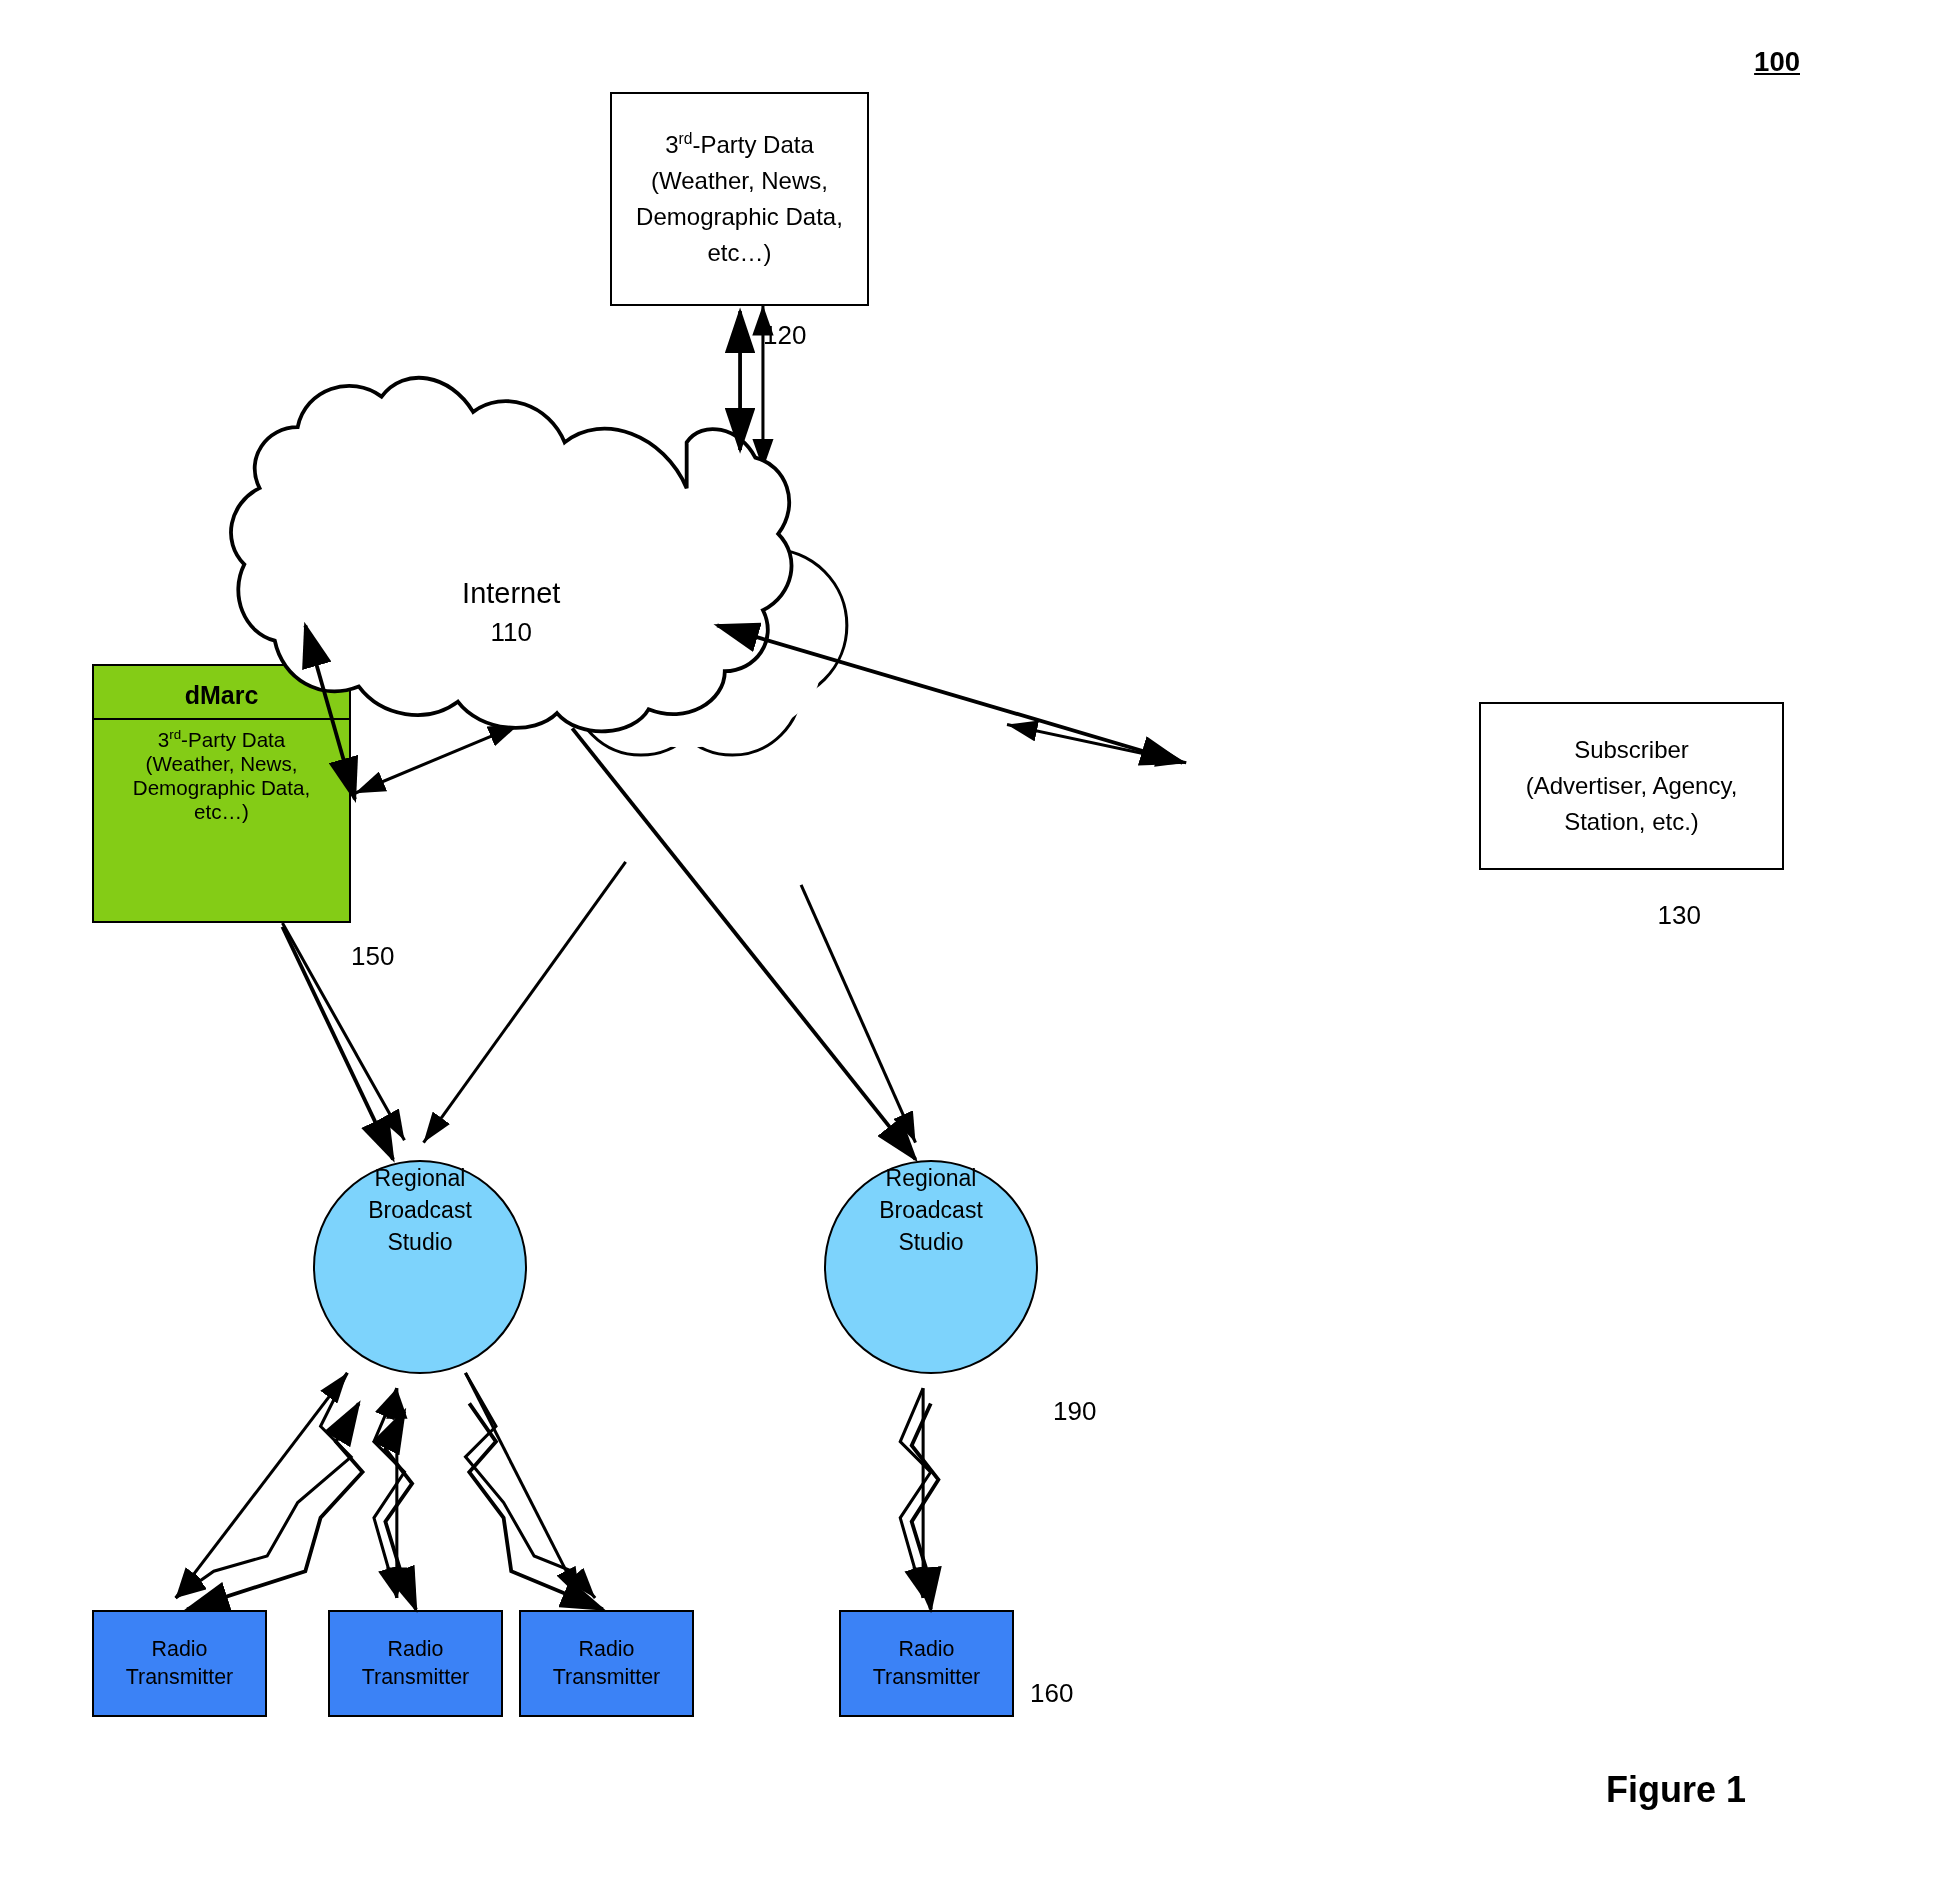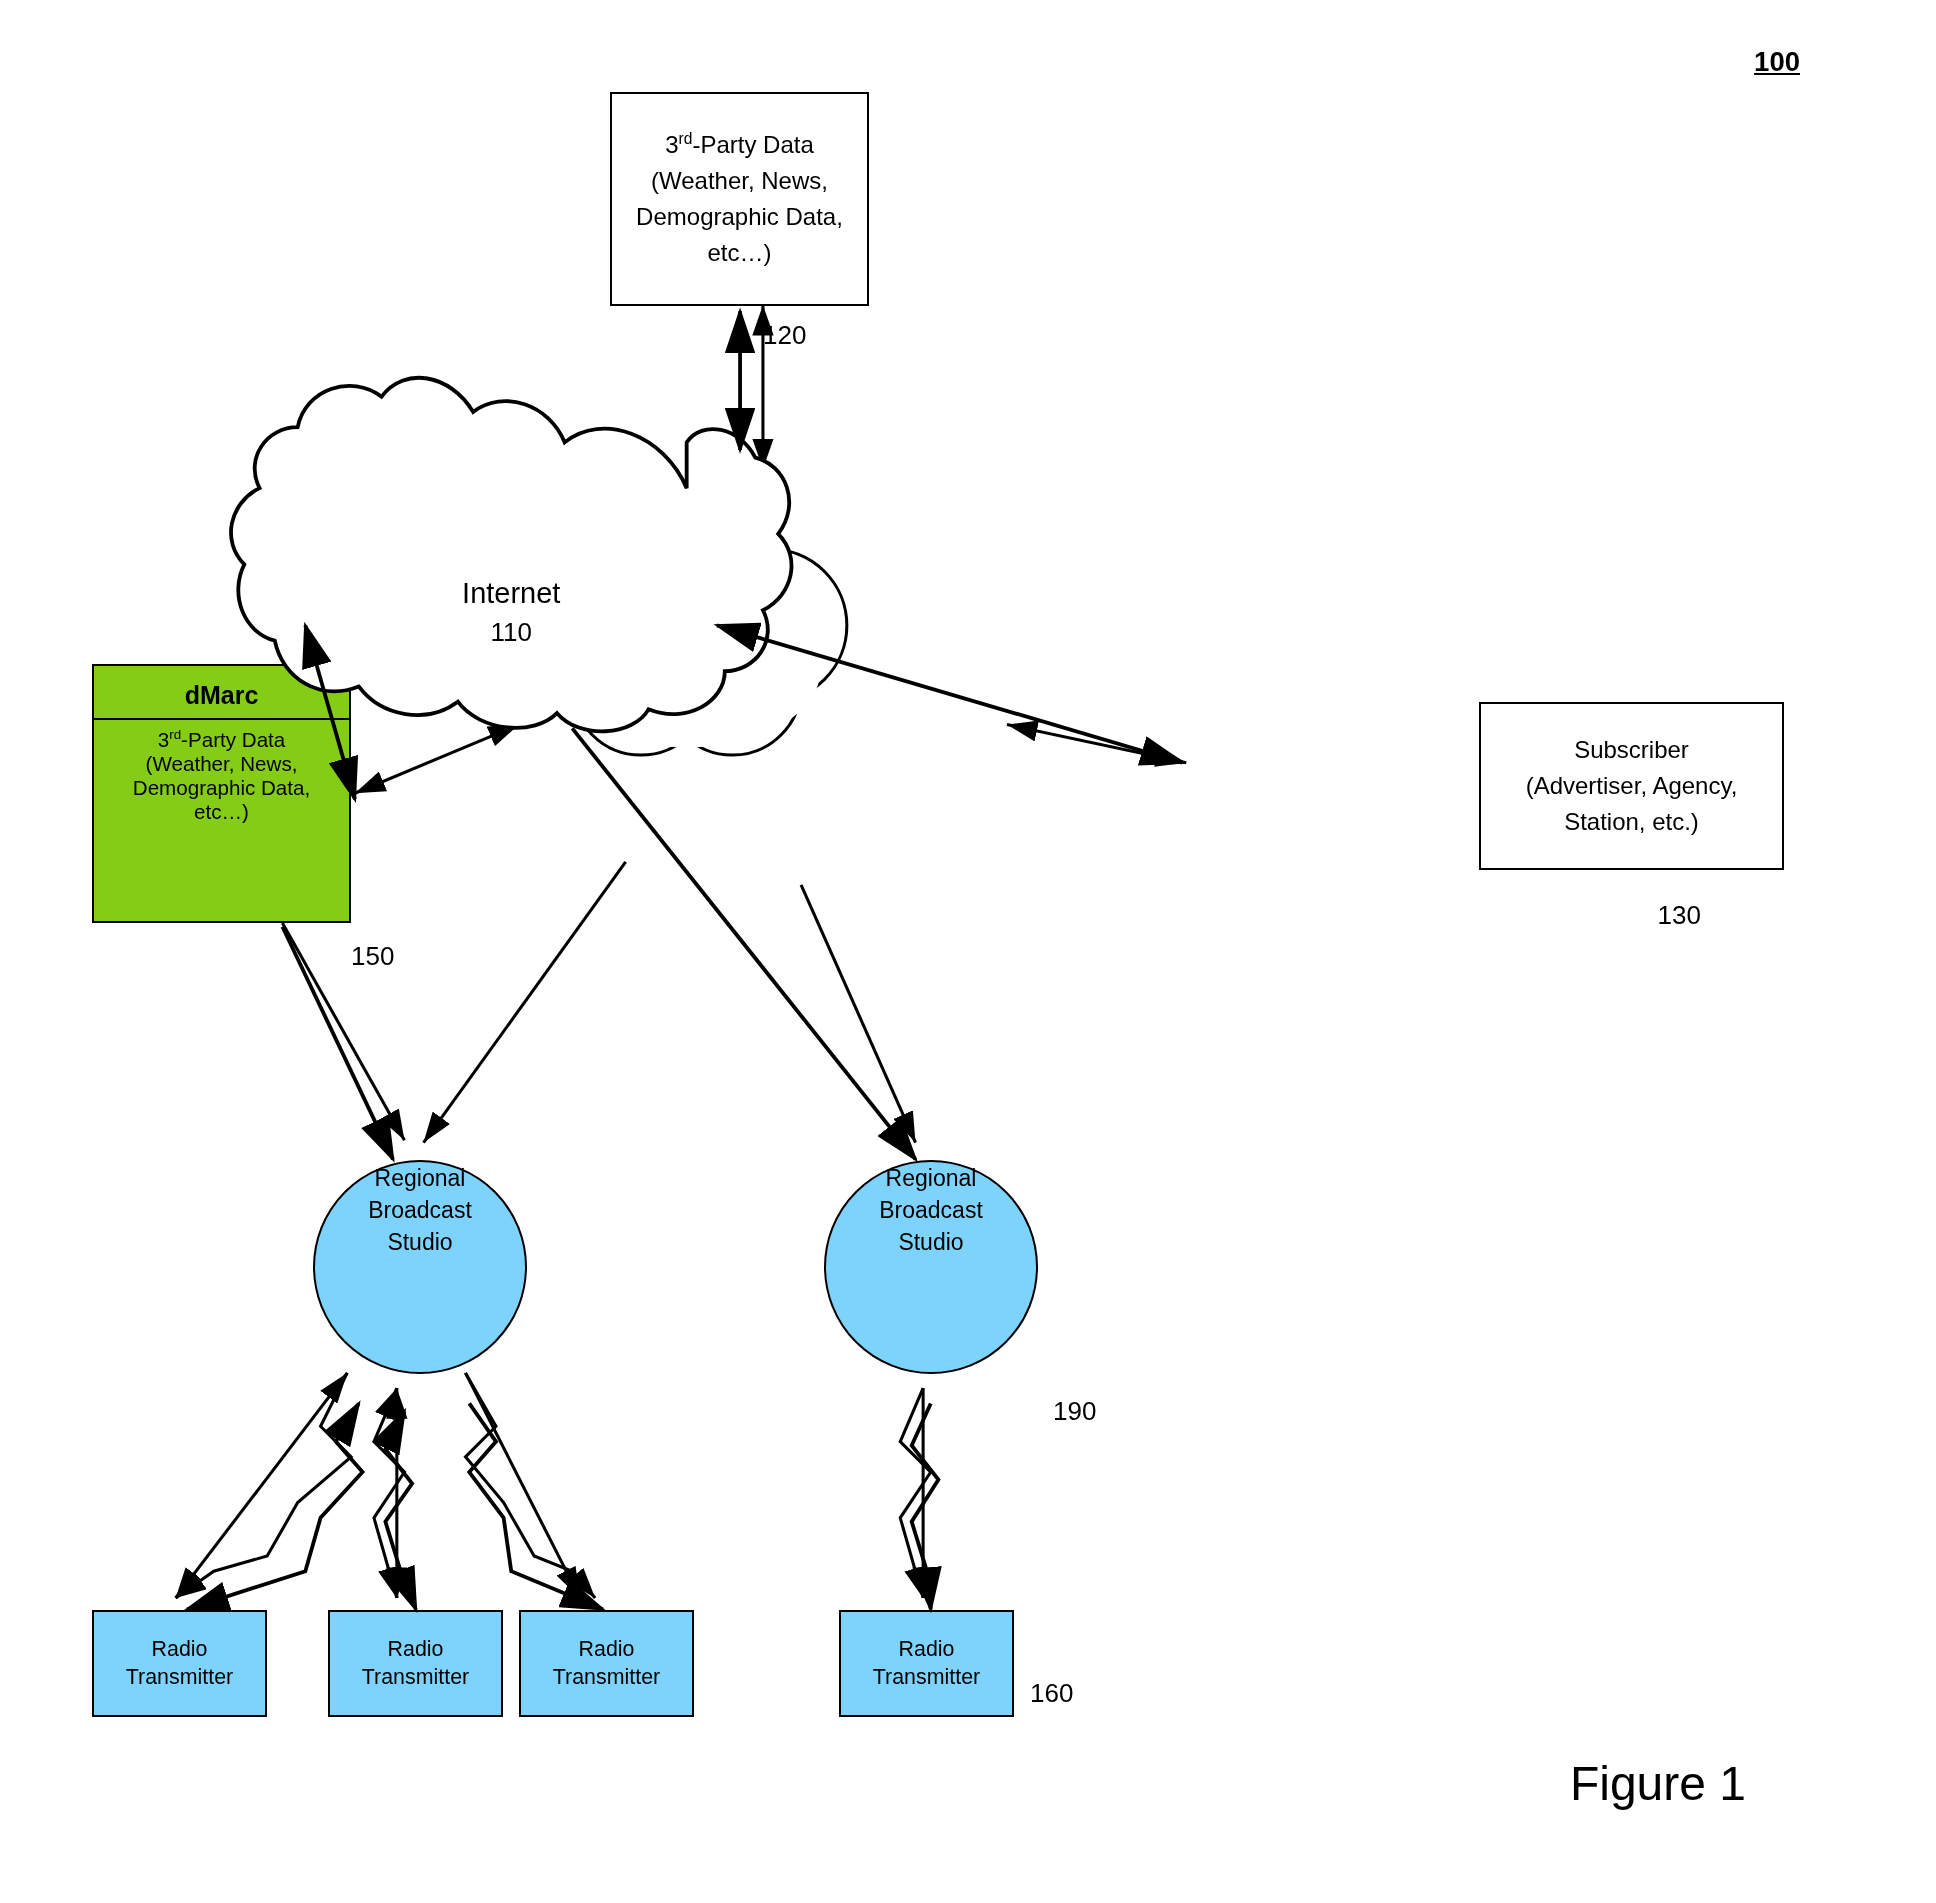--- a/index.html
+++ b/index.html
@@ -28,22 +28,22 @@
       font-size: 27.5px;
       font-weight: bold;
       text-decoration: underline;
     }
 
     
     .figure-label {
       position: absolute;
       bottom: 92px;
       right: 191px;
-      font-size: 48px;
-      font-weight: normal;
+      font-size: 36px;
+      font-weight: bold;
     }
 
     
     .box {
       position: absolute;
       border: 2.3px solid #000;
       background: #fff;
       display: flex;
       flex-direction: column;
       align-items: center;
@@ -104,21 +104,21 @@
 
     .label-num {
       position: absolute;
       font-size: 26px;
     }
 
     
     .transmitter-box {
       position: absolute;
       border: 2.3px solid #000;
-      background: #7dd3fc;
+      background: #3b82f6;
       display: flex;
       flex-direction: column;
       align-items: center;
       justify-content: center;
       text-align: center;
       font-size: 21.4px;
       padding: 6.1px;
       line-height: 1.3;
     }
 

